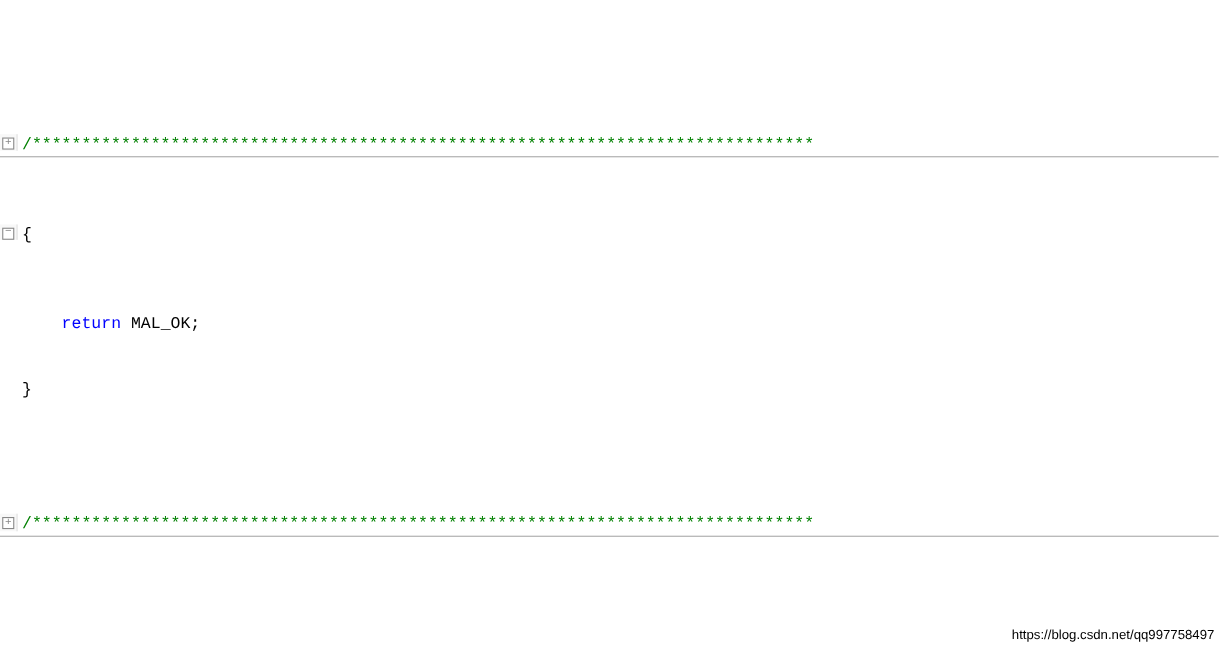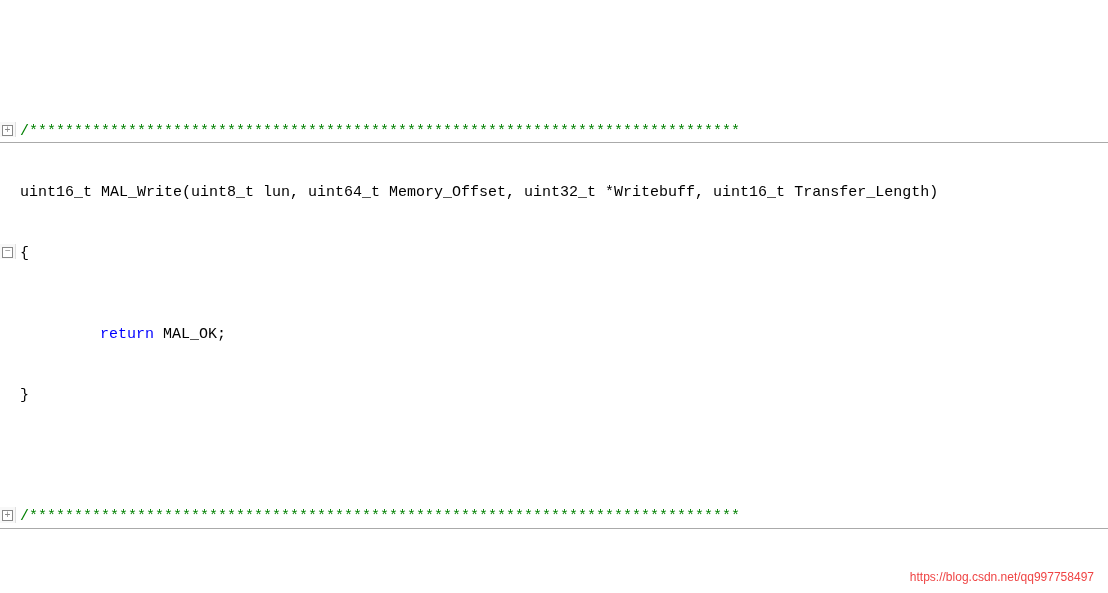--- a/index.html
+++ b/index.html
@@ -52,51 +52,47 @@
       line-height: 8px;
       font-size: 10px;
       text-align: center;
       background: #fff;
       margin-top: 3px;
     }
     .code {
       padding-left: 4px;
       flex: 1;
     }
-    .kw { color: #0000ff; margin-left: 44px; }
+    .kw { color: #0000ff; }
     .comment { color: #008000; }
     .u8cast { color: #a31515; }
     .divider {
       border-bottom: 1px solid #aaa;
     }
     .watermark {
       position: fixed;
       bottom: 8px;
-      right: 14px;
-      color: #ef4444;
+      right: 4px;
+      color: #000000;
       font-size: 12px;
       font-family: Arial, sans-serif;
     }
   </style>
 </head>
 <body>
 
 
 
 <div class="editor">
 
 <div class="line divider">
   <span class="gutter"><span class="fold-plus">+</span></span>
   <span class="code comment">/*******************************************************************************</span>
 </div>
 
-<div class="line">
-  <span class="gutter"></span>
-  <span class="code">uint16_t MAL_Write(uint8_t lun, uint64_t Memory_Offset, uint32_t *Writebuff, uint16_t Transfer_Length)</span>
-</div>
 
 <div class="line">
   <span class="gutter"><span class="fold-minus">−</span></span>
   <span class="code">{</span>
 </div>
 
 
 <div class="line">
   <span class="gutter"></span>
   <span class="code"><span>    </span><span class="kw">return</span><span> MAL_OK;</span></span>

